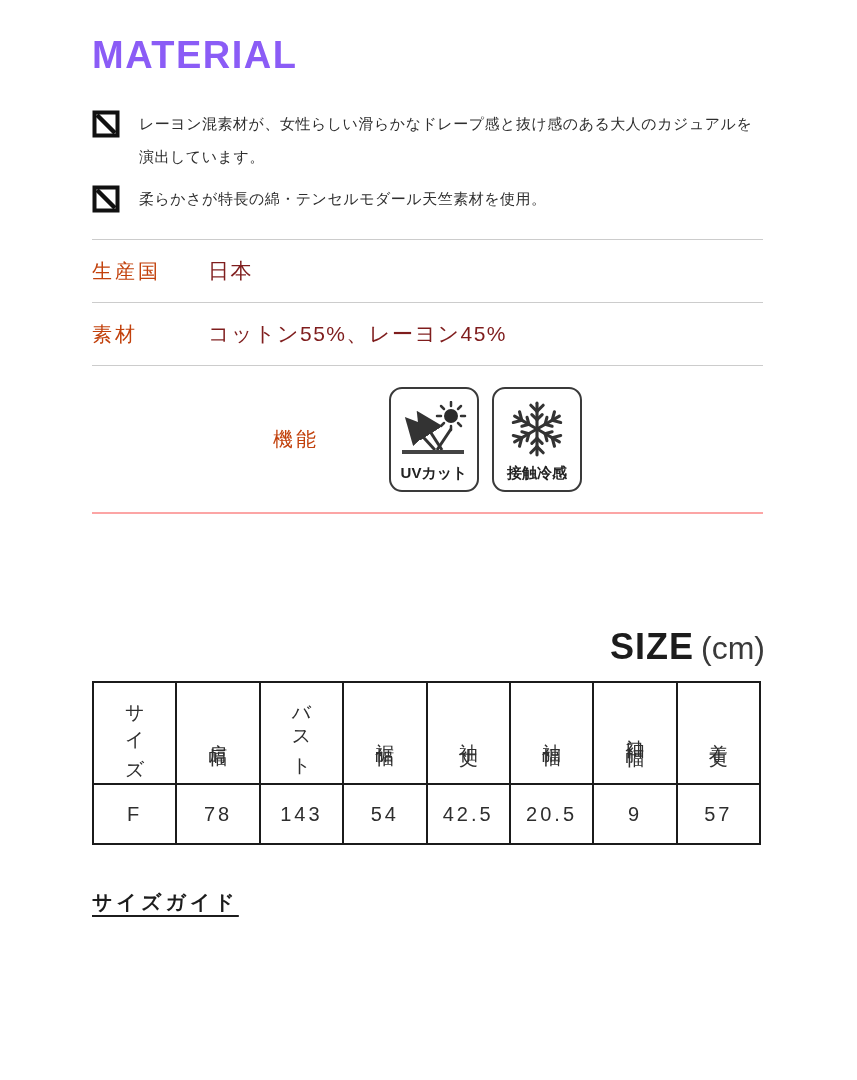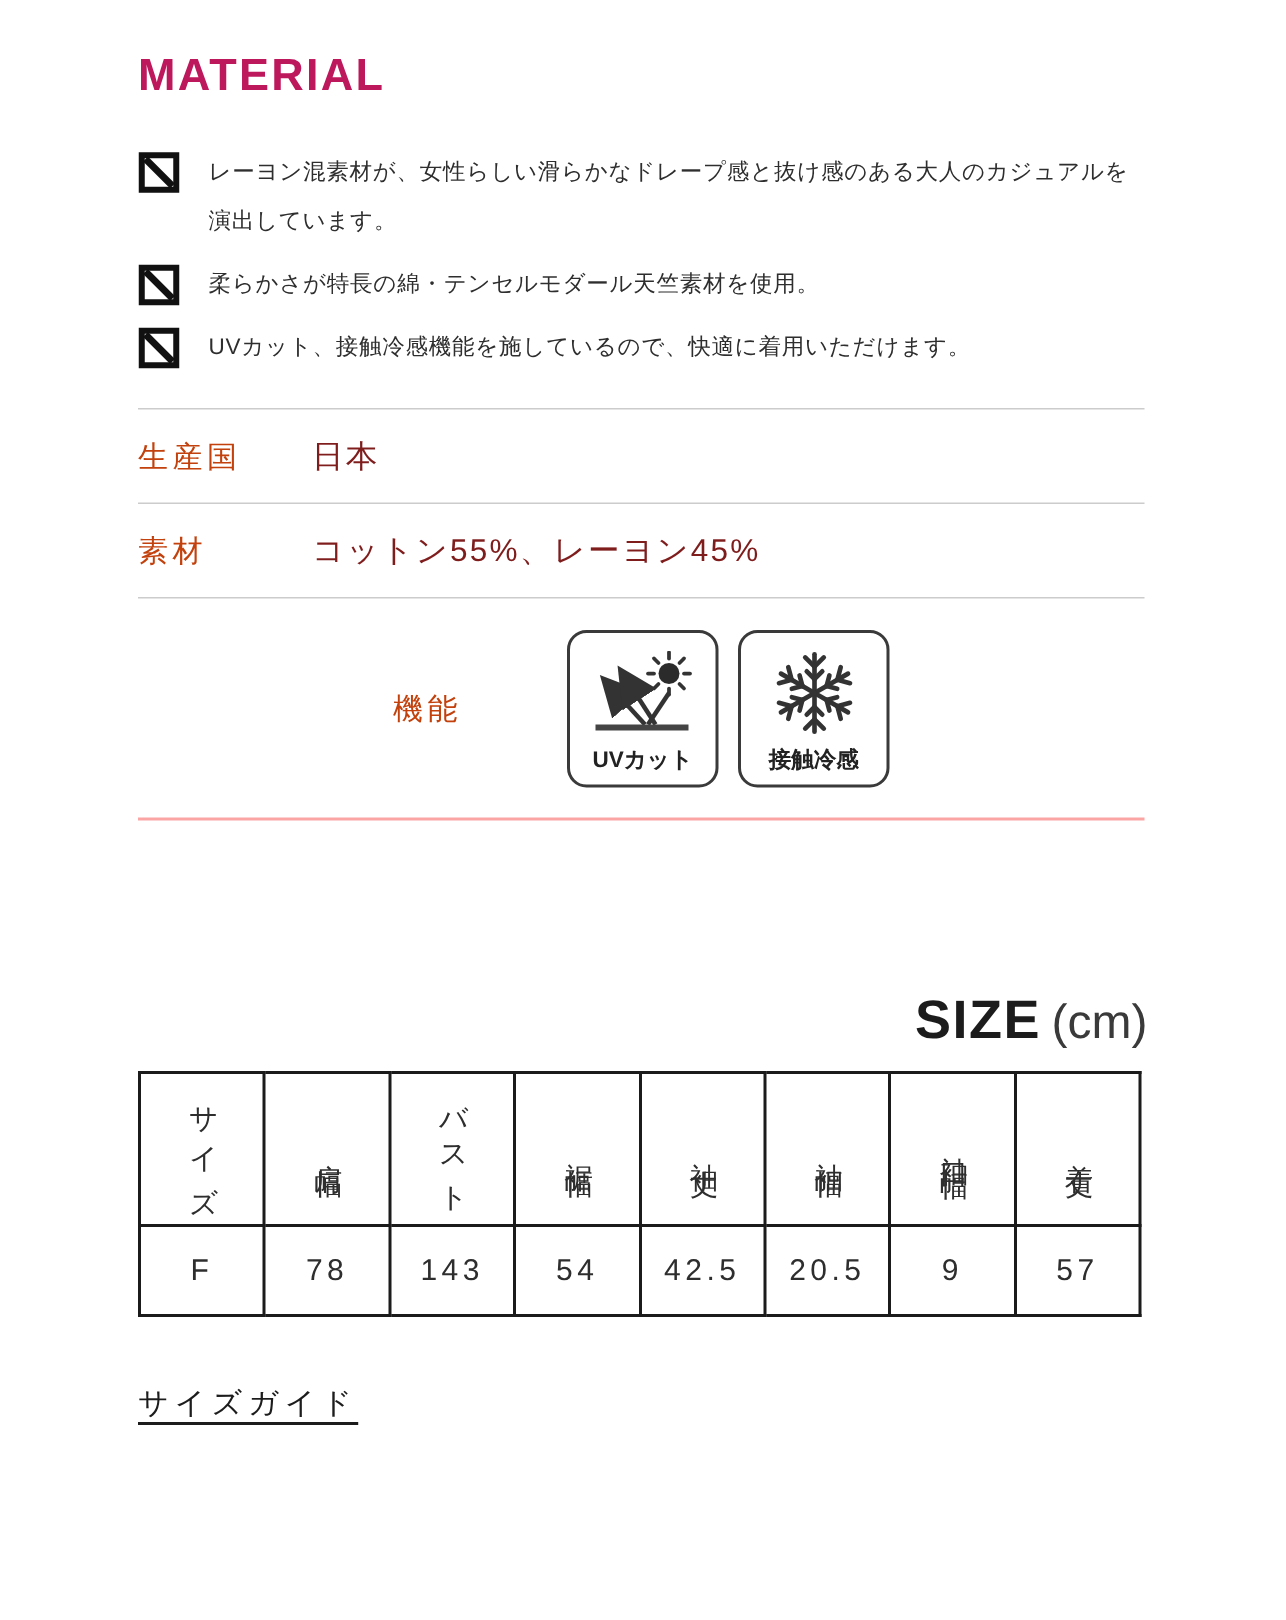--- a/index.html
+++ b/index.html
@@ -6,43 +6,43 @@
   body{
     width:857px;height:1080px;overflow:hidden;
     font-family:"Liberation Sans","DejaVu Sans",sans-serif;
     color:#2b2b2b;
     -webkit-font-smoothing:antialiased;
   }
   .page{padding:34px 92px 0 92px;box-sizing:border-box;width:857px;}
 
   
   .material-heading{
-    margin:0 0 30px 0;font-size:30px;font-weight:700;
-    letter-spacing:1.5px;color:#be185d;
+    margin:0 0 30px 0;font-size:38px;font-weight:700;
+    letter-spacing:1.5px;color:#8b5cf6;
   }
 
   
   .bullet-list{list-style:none;margin:0 0 24px 0;padding:0;}
   .bullet-item{
     display:flex;gap:19px;margin-bottom:9px;
     font-size:15px;line-height:33px;letter-spacing:0.5px;color:#2e2e2e;
   }
   .bullet-marker{flex:0 0 28px;width:28px;height:28px;margin-top:3px;}
 
   
   .spec{width:671px;}
   .spec-row{display:flex;align-items:center;border-top:1px solid #cccccc;min-height:62px;}
   .spec-row.spec-row-last{border-bottom:2px solid #fca5a5;min-height:146px;justify-content:center;}
   .spec-label{flex:0 0 116px;font-size:20px;letter-spacing:3px;color:#c2410c;}
   .spec-value{font-size:21px;letter-spacing:1.5px;color:#7f1d1d;}
 
   
   .badges{display:flex;gap:13px;}
   .badge{
-    width:101px;height:105px;box-sizing:border-box;
+    width:90px;height:105px;box-sizing:border-box;
     border:2.5px solid #3a3a3a;border-radius:13px;background:#fff;
     display:flex;flex-direction:column;align-items:center;justify-content:flex-end;
     padding:5px 2px 7px 2px;
   }
   .badge-art{flex:1 1 auto;display:flex;align-items:center;justify-content:center;width:100%;}
   .badge-label{font-size:15px;font-weight:700;color:#222;white-space:nowrap;letter-spacing:0;}
 
   
   .size-section{margin-top:112px;}
   .size-heading{display:flex;align-items:baseline;margin:0 0 13px 0;justify-content:flex-end;}
@@ -56,20 +56,21 @@
     writing-mode:vertical-rl;text-orientation:upright;
     display:inline-block;font-size:19px;letter-spacing:5px;color:#2e2e2e;
   }
   .size-table td{height:58px;text-align:center;font-size:20px;letter-spacing:3px;color:#2e2e2e;}
 
   .size-guide-wrap{margin-top:44px;}
   .size-guide-link{
     display:inline-block;font-size:20px;letter-spacing:4px;color:#1c1c1c;
     text-decoration:underline;text-decoration-thickness:1.5px;text-underline-offset:6px;
     cursor:pointer;
+    font-weight:bold;
   }
 </style>
 </head>
 <body>
 
 <div class="page">
 
   <h1 class="material-heading">MATERIAL</h1>
 
   <ul class="bullet-list">
@@ -83,29 +84,20 @@
       <span>レーヨン混素材が、女性らしい滑らかなドレープ感と抜け感のある大人のカジュアルを演出しています。</span>
     </li>
     <li class="bullet-item">
       <span class="bullet-marker">
         <svg width="28" height="28" viewBox="0 0 28 28">
             <rect x="2.5" y="2.5" width="23" height="23" fill="#ffffff" stroke="#111" stroke-width="4"></rect>
             <line x1="5" y1="5" x2="23" y2="23" stroke="#111" stroke-width="4.5"></line>
           </svg>
       </span>
       <span>柔らかさが特長の綿・テンセルモダール天竺素材を使用。</span>
-    </li>
-    <li class="bullet-item">
-      <span class="bullet-marker">
-        <svg width="28" height="28" viewBox="0 0 28 28">
-            <rect x="2.5" y="2.5" width="23" height="23" fill="#ffffff" stroke="#111" stroke-width="4"></rect>
-            <line x1="5" y1="5" x2="23" y2="23" stroke="#111" stroke-width="4.5"></line>
-          </svg>
-      </span>
-      <span>UVカット、接触冷感機能を施しているので、快適に着用いただけます。</span>
     </li>
   </ul>
 
   <div class="spec">
 
     <div class="spec-row">
       <span class="spec-label">生産国</span>
       <span class="spec-value">日本</span>
     </div>
 

